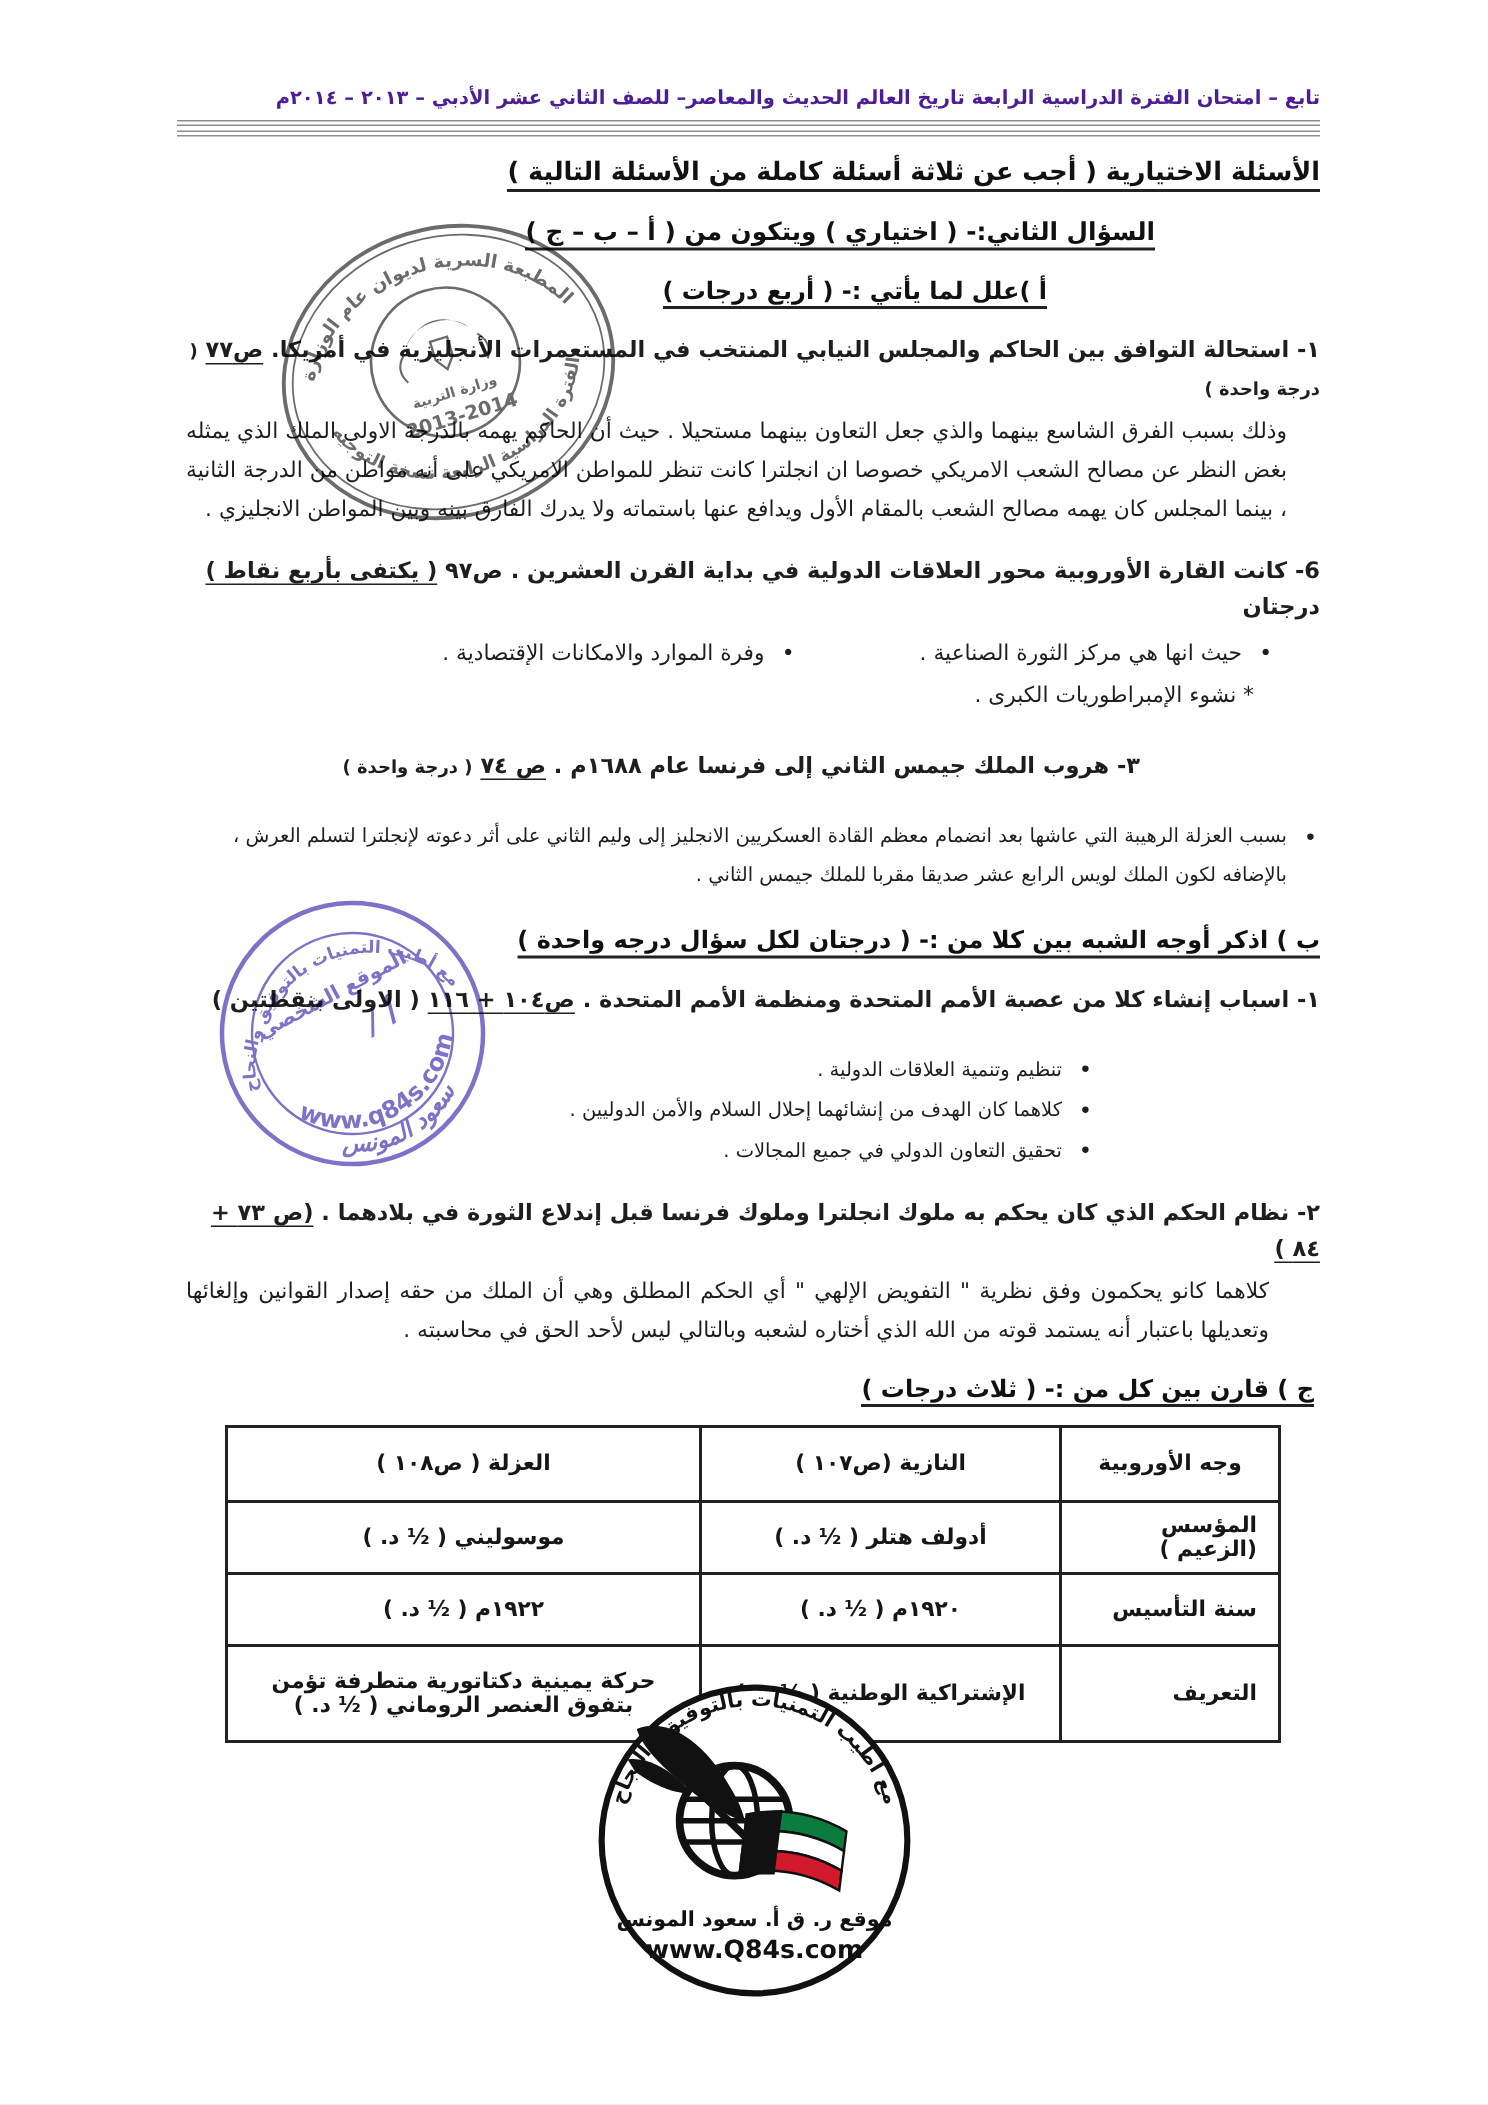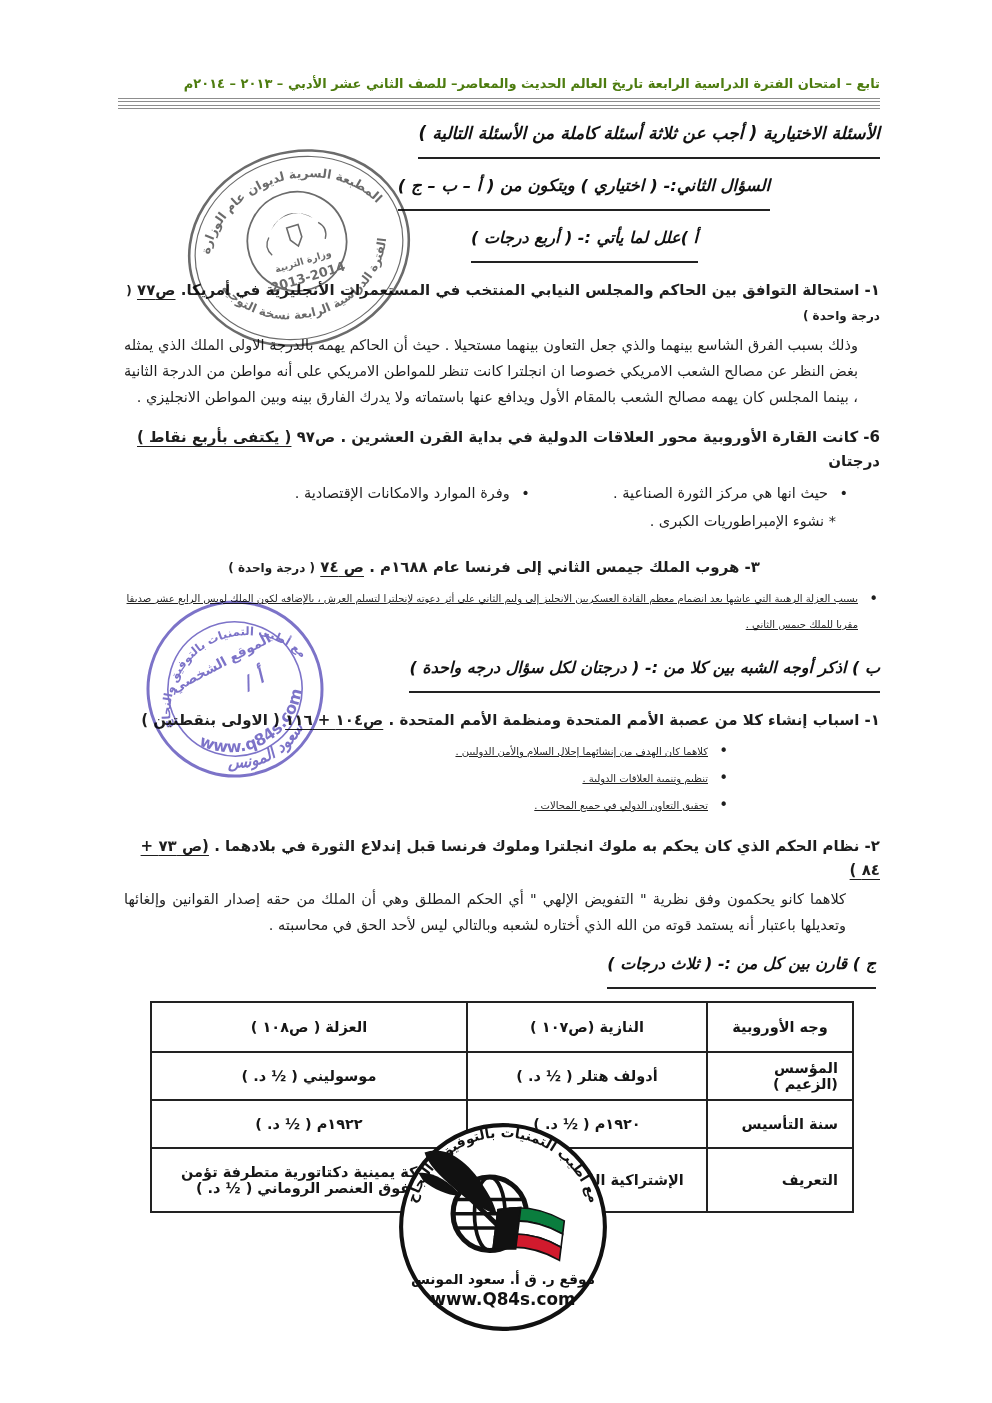--- a/index.html
+++ b/index.html
@@ -8,40 +8,40 @@
     width:992px;height:1403px;
     margin:0 auto;
     background:#ffffff;
     font-family:"DejaVu Sans", sans-serif;
     color:#1e1e1e;
     direction:rtl;
     overflow:hidden;
   }
   .content{padding:0 112px 0 118px;}
   .header-line{
-    margin:0;padding-top:76px;
+    margin:0;padding-top:58px;
     font-size:13px;font-weight:600;letter-spacing:0;
-    text-align:right;color:#4d7c0f;
+    text-align:right;color:#4c1d95;
   }
   .sep{margin-top:7px;}
   .sep .rule{height:2px;border-top:1px solid #8d8d8d;border-bottom:1px solid #8d8d8d;margin-bottom:3px;}
   h1.h,.hx{font-weight:bold;color:#111;}
   .h1{margin:14px 0 0 0;font-size:17px;}
   .h2{margin:17px 110px 0 0;font-size:16.5px;}
   .h3{margin:17px 182px 0 0;font-size:16px;}
-  .uline{border-bottom:2px solid #222;padding-bottom:14px;display:inline-block;font-style:italic;}
+  .uline{border-bottom:2px solid #222;padding-bottom:1px;display:inline-block;}
   .q-title{margin-top:15px;font-size:15px;font-weight:bold;line-height:24px;}
   .q-title .ref{text-decoration:underline;text-underline-offset:4px;}
   .q-title .note{font-size:12px;font-weight:bold;}
   .q-body{
     margin:4px 22px 0 6px;
     font-size:14.5px;line-height:26px;font-weight:400;
     text-align:justify;text-align-last:right;
   }
-  ul.dots{list-style:none;margin:6px 0 0 0;padding:0;font-size:10px;line-height:27px;text-decoration:underline;}
+  ul.dots{list-style:none;margin:22px 0 0 0;padding:0;font-size:13px;line-height:27px;}
   ul.dots li{position:relative;padding-right:22px;}
   ul.dots li::before{content:"•";position:absolute;right:2px;top:0;font-size:15px;}
   .two-col{display:grid;grid-template-columns:46% 54%;margin:6px 30px 0 40px;font-size:14.5px;line-height:28px;}
   .two-col .b{position:relative;padding-right:22px;}
   .two-col .b::before{content:"•";position:absolute;right:2px;top:0;}
   .two-col .s{padding-right:14px;}
   .indent-b{margin-right:42px;margin-left:20px;}
   .indent-b li{line-height:26px;}
   .b1-points{padding-right:150px !important;}
   .sec-b{margin-top:20px;font-size:16px;}
@@ -130,22 +130,22 @@
     <div class="hx sec-b">
       <span class="uline">ب ) اذكر أوجه الشبه بين كلا من :-   ( درجتان لكل سؤال درجه واحدة )</span>
     </div>
 
     <div class="q-title">
       <span>١- اسباب إنشاء كلا من عصبة الأمم المتحدة ومنظمة الأمم المتحدة .</span>
       <span class="ref">ص١٠٤ + ١١٦</span>
       <span>( الاولى بنقطتين )</span>
     </div>
     <ul class="dots b1-points">
+      <li>تنظيم وتنمية العلاقات الدولية .</li>
       <li>كلاهما كان الهدف من إنشائهما إحلال السلام والأمن الدوليين .</li>
-      <li>تنظيم وتنمية العلاقات الدولية .</li>
       <li>تحقيق التعاون الدولي في جميع المجالات .</li>
     </ul>
 
     <div class="q-title">
       <span>٢- نظام الحكم الذي كان يحكم به ملوك انجلترا وملوك فرنسا قبل إندلاع الثورة في بلادهما .</span>
       <span class="ref">(ص ٧٣ + ٨٤ )</span>
     </div>
     <p class="q-body" style="margin-right:34px;">كلاهما كانو يحكمون وفق نظرية " التفويض الإلهي " أي الحكم المطلق وهي أن الملك من حقه  إصدار القوانين وإلغائها وتعديلها باعتبار أنه يستمد قوته من الله الذي أختاره لشعبه وبالتالي ليس لأحد الحق في محاسبته .</p>
 
     <div class="hx sec-c">

